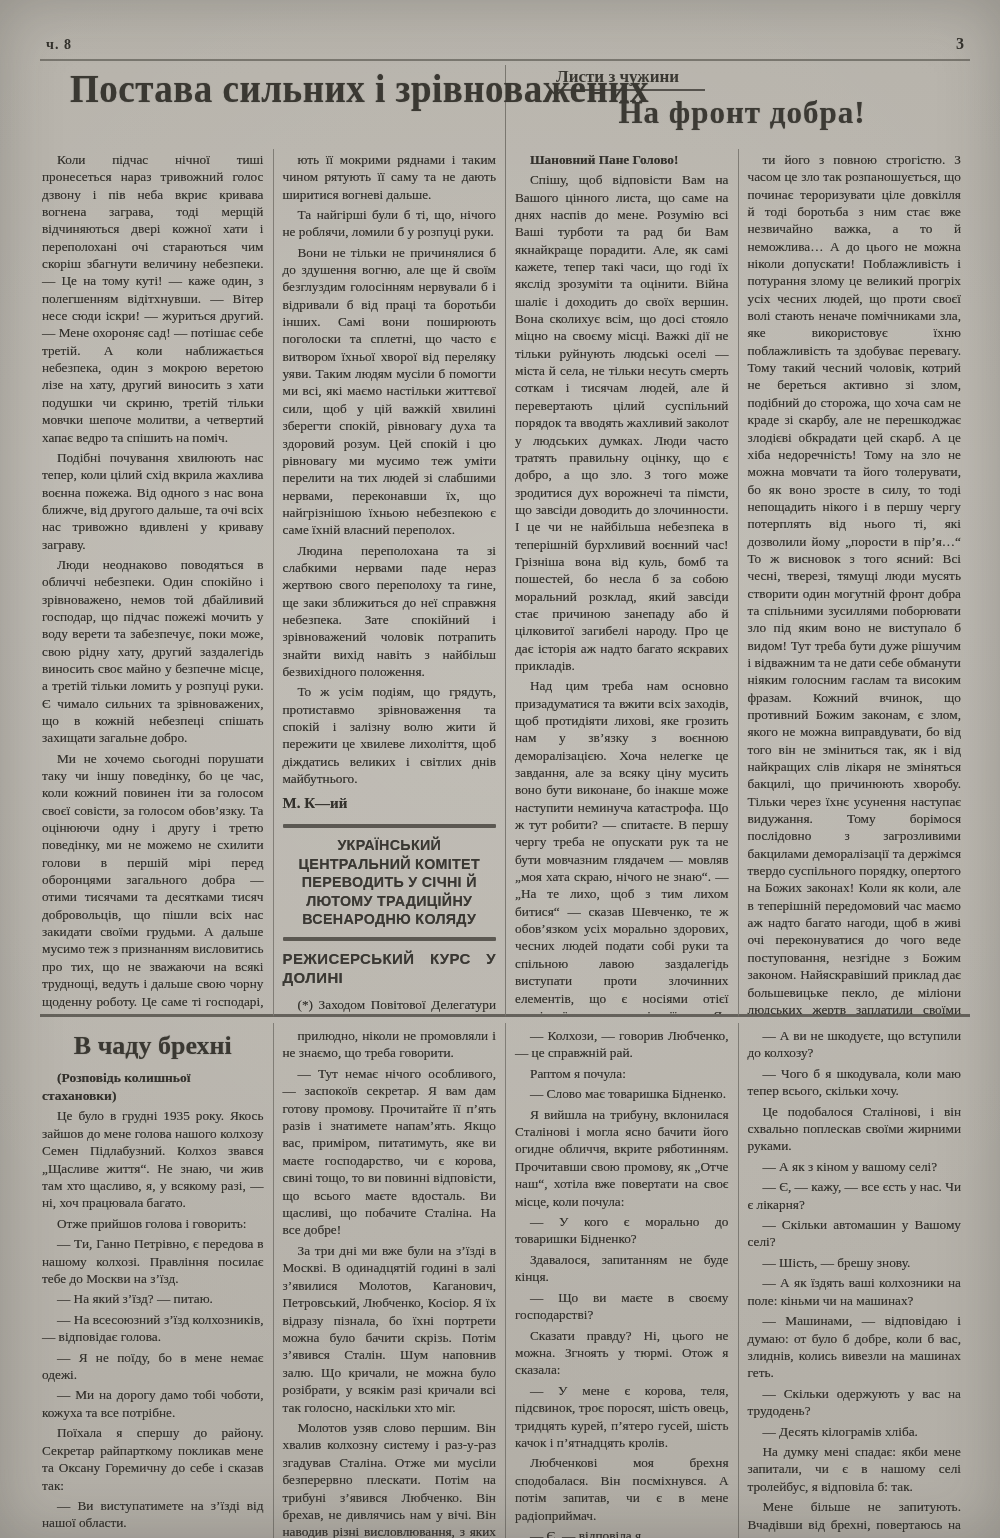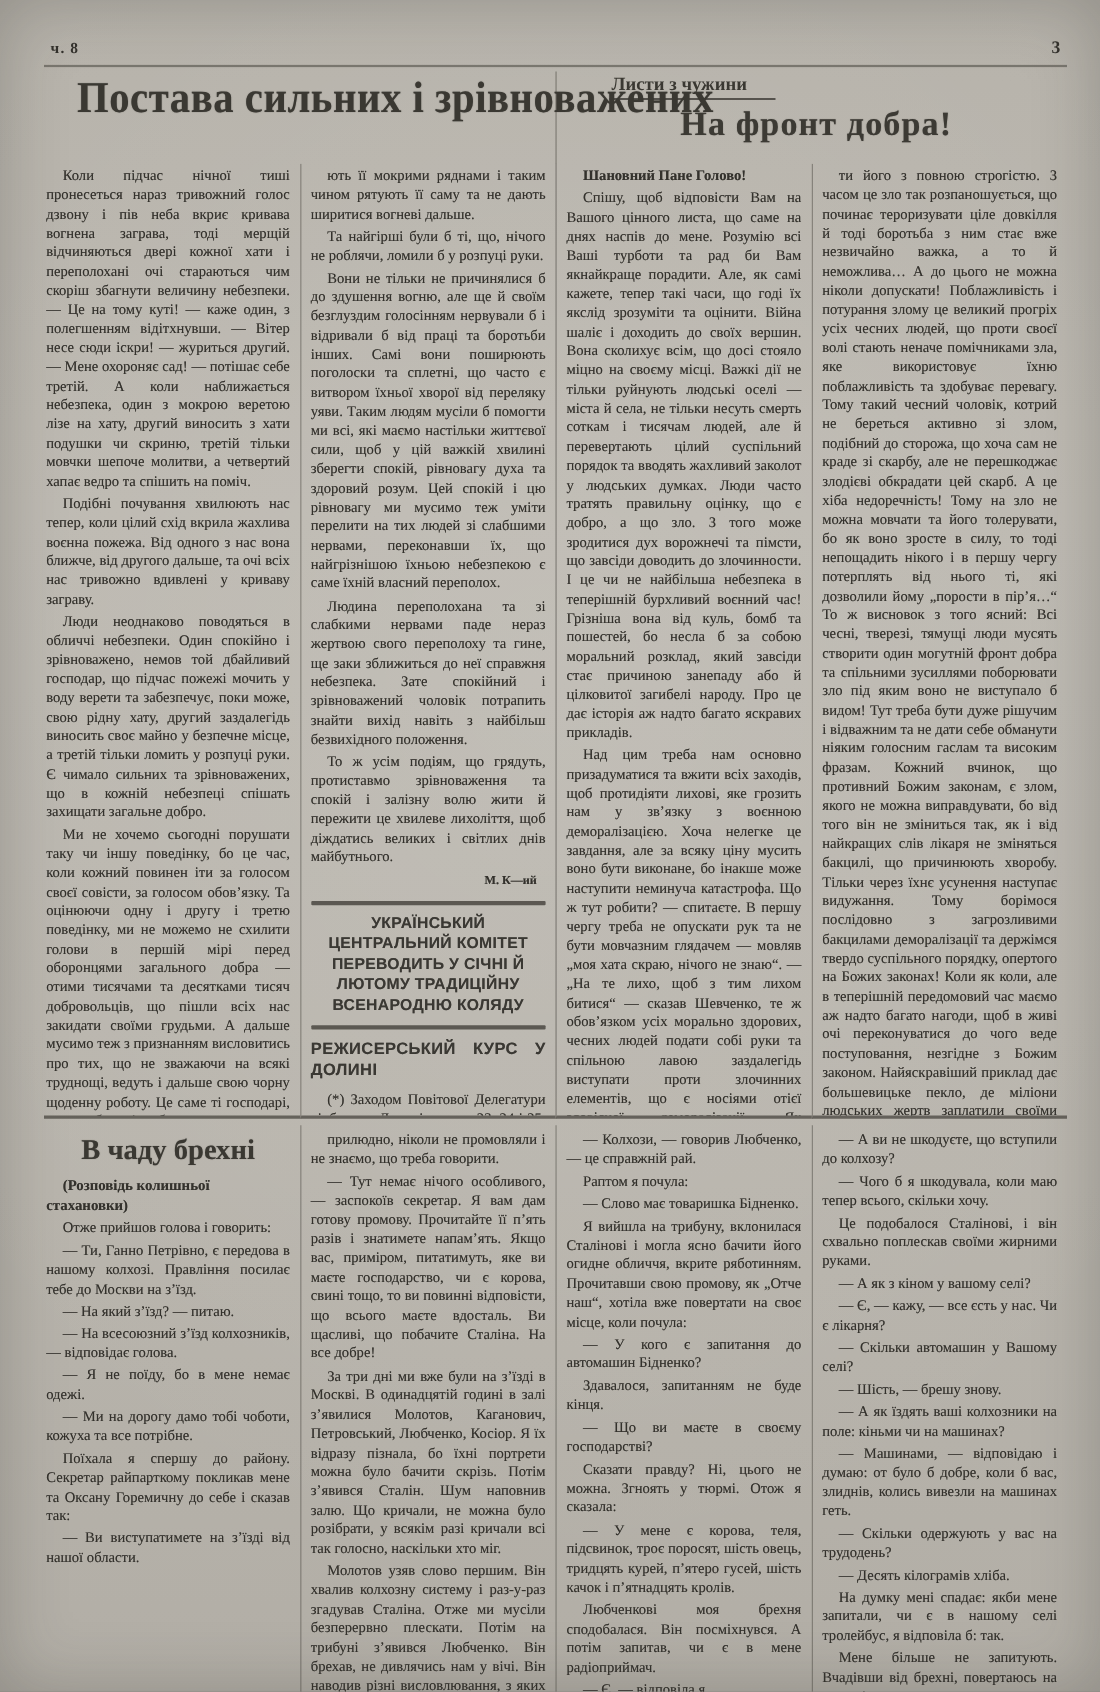--- a/index.html
+++ b/index.html
@@ -46,21 +46,21 @@
     padding:2px 9px 0 9px;
     border-bottom:3px solid rgba(72,69,63,0.75);
     text-shadow:0 0 0.5px rgba(46,44,40,0.5);
   }
   .tcol.c1{grid-column:1;padding-left:2px;}
   .tcol.c2{grid-column:2;border-left:1px solid rgba(70,67,61,0.5);}
   .tcol.c3{grid-column:3;border-left:1px solid rgba(70,67,61,0.55);}
   .tcol.c4{grid-column:4;border-left:1px solid rgba(70,67,61,0.5);}
   .tcol p, .bcol p{margin:0 0 3px 0;text-indent:15px;}
 
-  .byline{text-align:right;font-weight:bold;font-size:11px;padding:4px 8px 2px 0;}
+  .byline{text-align:left;font-weight:bold;font-size:15px;padding:4px 8px 2px 0;}
   .bar{height:4px;background:rgba(74,71,65,0.85);margin:8px 0;border-radius:1px;}
   .notice{
     text-align:center;font-weight:bold;font-size:14.3px;line-height:1.3;
     font-family:"Liberation Sans", sans-serif;
     letter-spacing:0.3px;margin:6px 0;color:#3a3833;
   }
   .course-title{font-weight:bold;font-size:15px;font-family:"Liberation Sans", sans-serif;margin:6px 0 8px 0;letter-spacing:0.4px;color:#3a3833;}
   .salutation{font-weight:bold;text-indent:15px;margin:0 0 3px 0;}
 
   .bottom-grid{
@@ -133,20 +133,21 @@
 
     </div>
 
   </div>
 
   <div class="bottom-grid">
 
     <div class="bcol c1">
       <div class="story-headline">В чаду брехні</div>
       <p class="story-subtitle">(Розповідь колишньої стахановки)</p>
+      <p>Це було в грудні 1935 року. Якось зайшов до мене голова нашого колхозу Семен Підлабузний. Колхоз звався „Щасливе життя“. Не знаю, чи жив там хто щасливо, я, у всякому разі, — ні, хоч працювала багато.</p>
       <p>Отже прийшов голова і говорить:</p>
       <p>— Ти, Ганно Петрівно, є передова в нашому колхозі. Правління посилає тебе до Москви на з’їзд.</p>
       <p>— На який з’їзд? — питаю.</p>
       <p>— На всесоюзний з’їзд колхозників, — відповідає голова.</p>
       <p>— Я не поїду, бо в мене немає одежі.</p>
       <p>— Ми на дорогу дамо тобі чоботи, кожуха та все потрібне.</p>
       <p>Поїхала я спершу до району. Секретар райпарткому покликав мене та Оксану Горемичну до себе і сказав так:</p>
       <p>— Ви виступатимете на з’їзді від нашої области.</p>
 
     </div>
@@ -156,21 +157,21 @@
       <p>— Тут немає нічого особливого, — заспокоїв секретар. Я вам дам готову промову. Прочитайте її п’ять разів і знатимете напам’ять. Якщо вас, приміром, питатимуть, яке ви маєте господарство, чи є корова, свині тощо, то ви повинні відповісти, що всього маєте вдосталь. Ви щасливі, що побачите Сталіна. На все добре!</p>
       <p>За три дні ми вже були на з’їзді в Москві. В одинадцятій годині в залі з’явилися Молотов, Каганович, Петровський, Любченко, Косіор. Я їх відразу пізнала, бо їхні портрети можна було бачити скрізь. Потім з’явився Сталін. Шум наповнив залю. Що кричали, не можна було розібрати, у всякім разі кричали всі так голосно, наскільки хто міг.</p>
       <p>Молотов узяв слово першим. Він хвалив колхозну систему і раз-у-раз згадував Сталіна. Отже ми мусіли безперервно плескати. Потім на трибуні з’явився Любченко. Він брехав, не дивлячись нам у вічі. Він наводив різні висловлювання, з яких виходило, що селяни обожують Сталіна.</p>
     </div>
 
     <div class="bcol c3">
       <p>— Колхози, — говорив Любченко, — це справжній рай.</p>
       <p>Раптом я почула:</p>
       <p>— Слово має товаришка Бідненко.</p>
       <p>Я вийшла на трибуну, вклонилася Сталінові і могла ясно бачити його огидне обличчя, вкрите ряботинням. Прочитавши свою промову, як „Отче наш“, хотіла вже повертати на своє місце, коли почула:</p>
-      <p>— У кого є запитання до автомашин Бідненко?</p>
+      <p>— У кого є морально до товаришки Бідненко?</p>
       <p>Здавалося, запитанням не буде кінця.</p>
       <p>— Що ви маєте в своєму господарстві?</p>
       <p>Сказати правду? Ні, цього не можна. Згноять у тюрмі. Отож я сказала:</p>
       <p>— У мене є корова, теля, підсвинок, троє поросят, шість овець, тридцять курей, п’ятеро гусей, шість качок і п’ятнадцять кролів.</p>
       <p>Любченкові моя брехня сподобалася. Він посміхнувся. А потім запитав, чи є в мене радіоприймач.</p>
       <p>— Є, — відповіла я.</p>
       <p>— А патефон?</p>
 
     </div>
 

